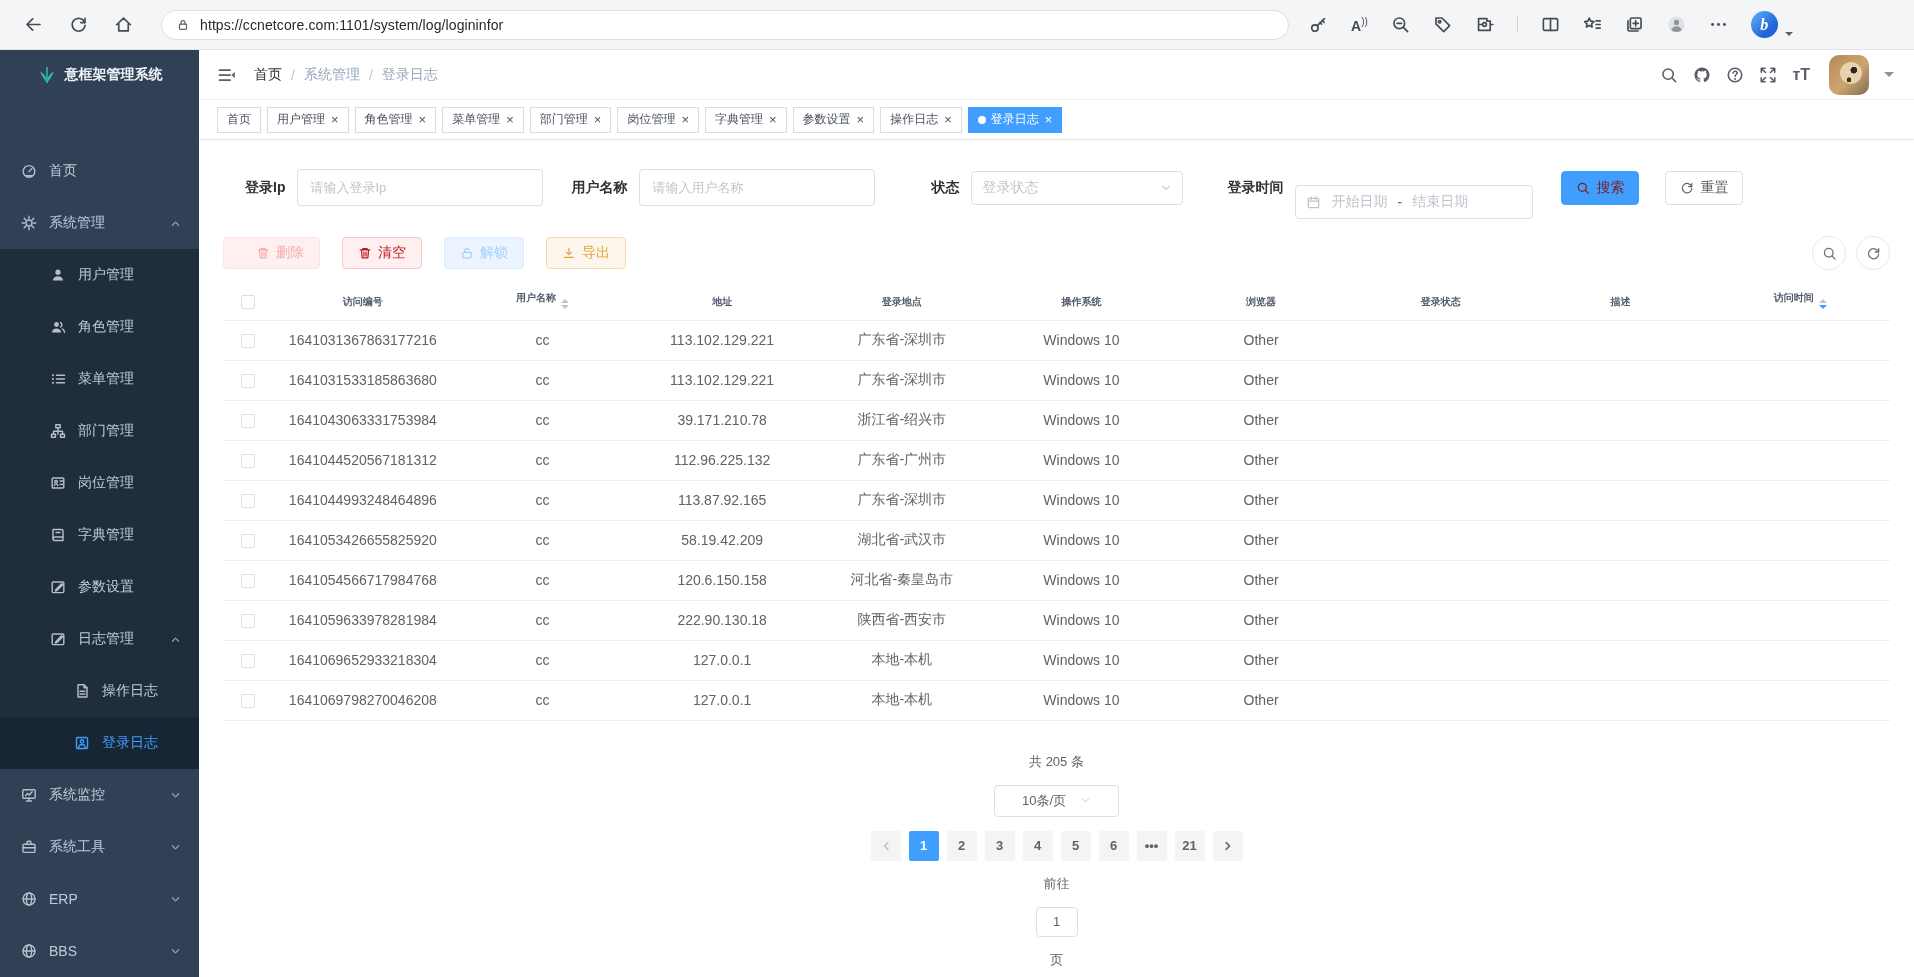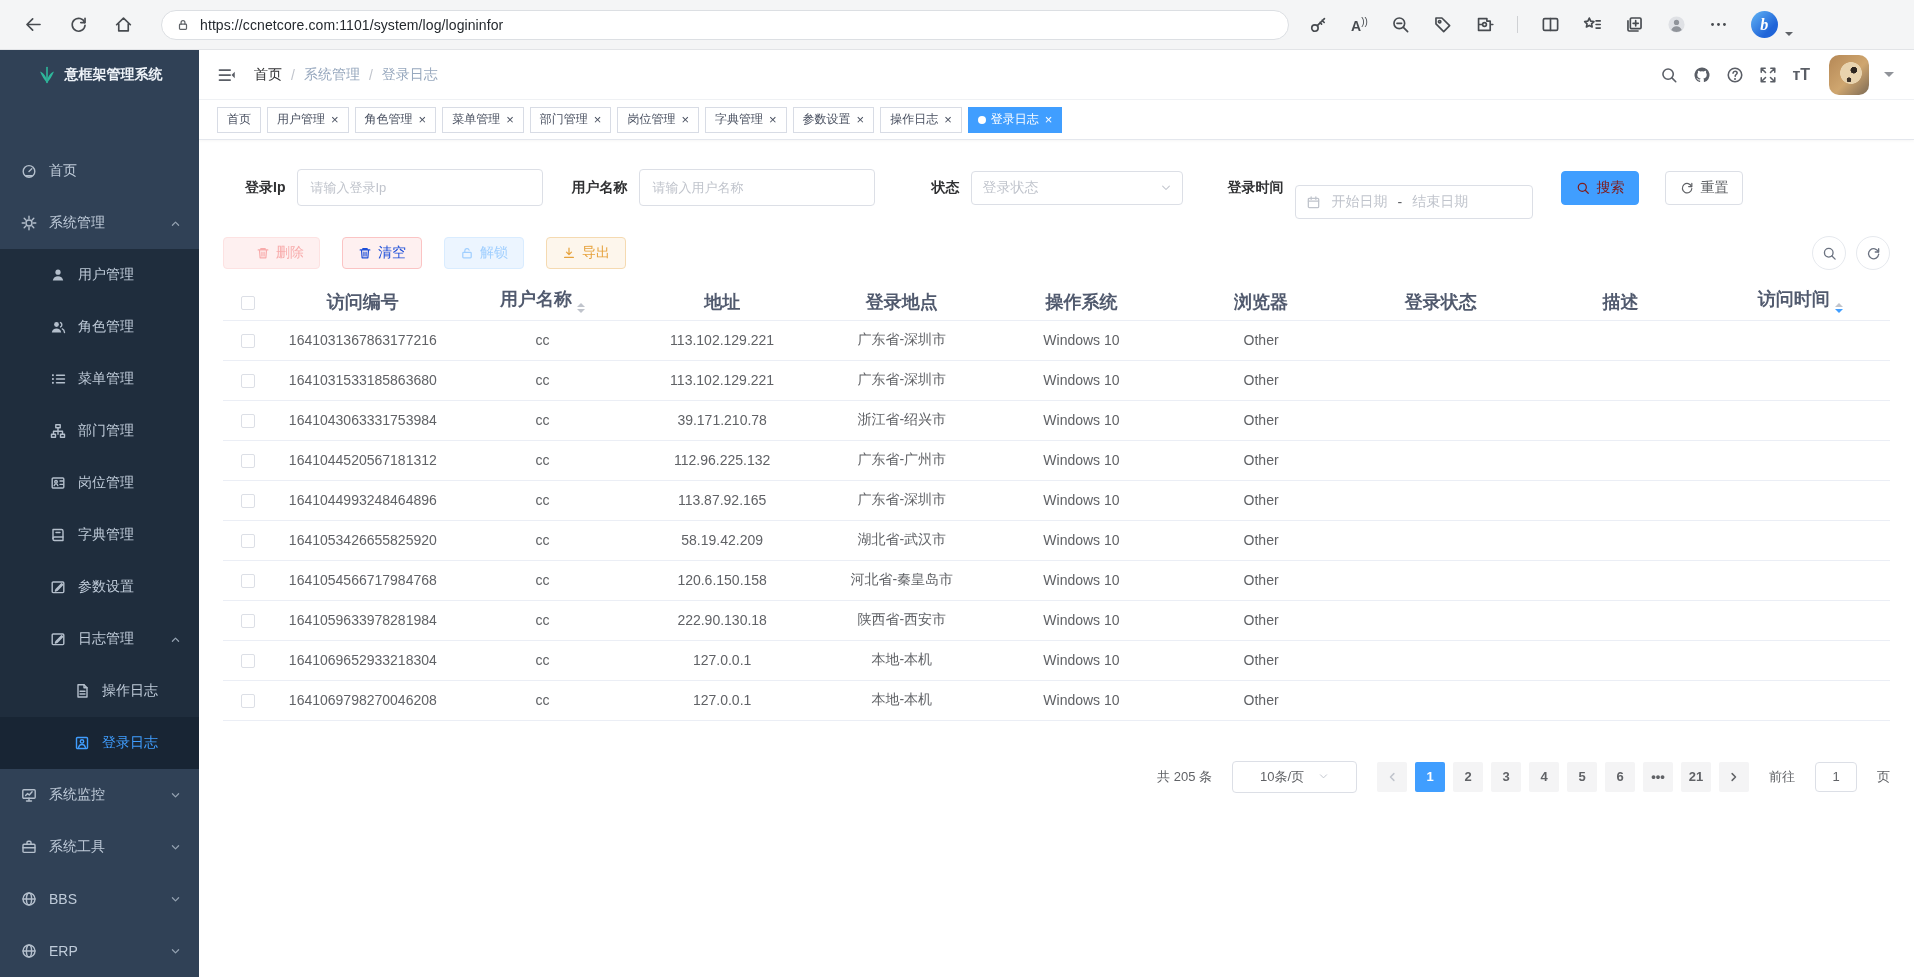--- a/index.html
+++ b/index.html
@@ -91,45 +91,45 @@
     display:inline-flex; align-items:center; gap:6px; padding:0 14px; font-family:inherit; }
   .btn .ic { width:14px; height:14px; }
   .btn-search { background:#409EFF; border-color:#409EFF; color:#7f1d1d; margin-right:26px; }
   .btn-reset { background:#fff; border-color:#dcdfe6; color:#606266; }
 
   .toolbar { display:flex; align-items:center; margin-top:17px; }
   .tbtn { height:32px; border-radius:4px; font-size:14px; display:inline-flex; align-items:center;
     gap:6px; padding:0 15px; margin-right:22px; cursor:pointer; border:1px solid; font-family:inherit; }
   .tbtn .ic { width:14px; height:14px; }
   .tbtn-del   { background:#fef0f0; border-color:#fde2e2; color:#f8abab; cursor:not-allowed;padding-left:32px; }
-  .tbtn-clear { background:#fef0f0; border-color:#fbc4c4; color:#1d4ed8; }
+  .tbtn-clear { background:#fef0f0; border-color:#fbc4c4; color:#b91c1c; }
   .tbtn-unlock{ background:#ecf5ff; border-color:#d9ecff; color:#a0cfff; cursor:not-allowed; }
   .tbtn-export{ background:#fdf6ec; border-color:#f5dab1; color:#e6a23c; }
   .tool-right { margin-left:auto; display:flex; gap:10px; }
   .circle-btn { width:34px; height:34px; border-radius:50%; border:1px solid #e6e9ee; background:#fff;
     color:#6b7280; display:flex; align-items:center; justify-content:center; cursor:pointer; }
   .circle-btn .ic { width:15px; height:15px; }
 
   
   table { width:100%; border-collapse:collapse; table-layout:fixed; margin-top:14px; }
-  th { height:36px; font-size:18px; font-weight:700; color:#515a6e; text-align:center;
+  th { height:36px; font-size:10px; font-weight:700; color:#515a6e; text-align:center;
     border-bottom:1px solid #ebeef5; white-space:nowrap; }
   td { height:40px; font-size:14px; color:#606266; text-align:center; border-bottom:1px solid #ebeef5;
     white-space:nowrap; overflow:hidden; }
   .cb { width:14px; height:14px; border:1px solid #dcdfe6; border-radius:2px; background:#fff;
     display:inline-block; vertical-align:middle; cursor:pointer; }
   .carets { display:inline-flex; flex-direction:column; margin-left:5px; vertical-align:-2px; cursor:pointer; }
   .carets i { width:0; height:0; border:4px solid transparent; display:block; }
   .carets .up { border-bottom-color:#c0c4cc; margin-bottom:2px; }
   .carets .dn { border-top-color:#c0c4cc; }
   th.desc .carets .dn { border-top-color:#409EFF; }
 
   
-  .pagination { display:flex; align-items:center; justify-content:flex-end; gap:20px; margin-top:40px;
-    font-size:13px; color:#606266; }
+  .pagination { display:flex; align-items:center; justify-content:flex-end; gap:14px; margin-top:32px;
+    font-size:13px; color:#606266;flex-direction:column; }
   .pg-size { width:125px; height:32px; border:1px solid #dcdfe6; border-radius:4px; display:flex;
     align-items:center; justify-content:center; gap:14px; cursor:pointer; }
   .pg-size .chev { width:11px; height:11px; color:#c0c4cc; }
   .pager { display:flex; align-items:center; gap:8px; }
   .pg-item { min-width:30px; height:30px; padding:0 4px; border-radius:2px; background:#f4f4f5;
     color:#606266; display:flex; align-items:center; justify-content:center; cursor:pointer; font-weight:700; }
   .pg-item.active { background:#409EFF; color:#fff; }
   .pg-arrow { color:#c0c4cc; }
   .pg-arrow .ic { width:12px; height:12px; stroke-width:2; }
   .pg-next .ic { color:#606266; }
@@ -499,31 +499,31 @@
           <span>系统工具</span>
           <svg class="ic chev">
             <use href="#i-chev-down"></use>
           </svg>
         </div>
 
         <div class="menu-item l1">
           <svg class="ic mi">
             <use href="#i-globe"></use>
           </svg>
-          <span>BBS</span>
+          <span>ERP</span>
           <svg class="ic chev">
             <use href="#i-chev-down"></use>
           </svg>
         </div>
 
         <div class="menu-item l1">
           <svg class="ic mi">
             <use href="#i-globe"></use>
           </svg>
-          <span>ERP</span>
+          <span>BBS</span>
           <svg class="ic chev">
             <use href="#i-chev-down"></use>
           </svg>
         </div>
 
         <div class="menu-item l1">
           
           
           
         </div>

